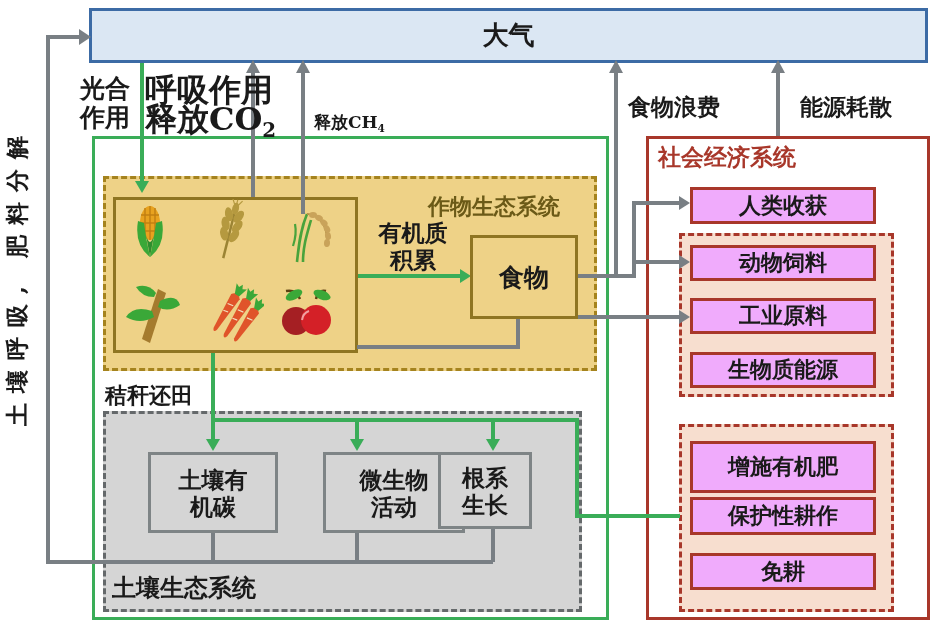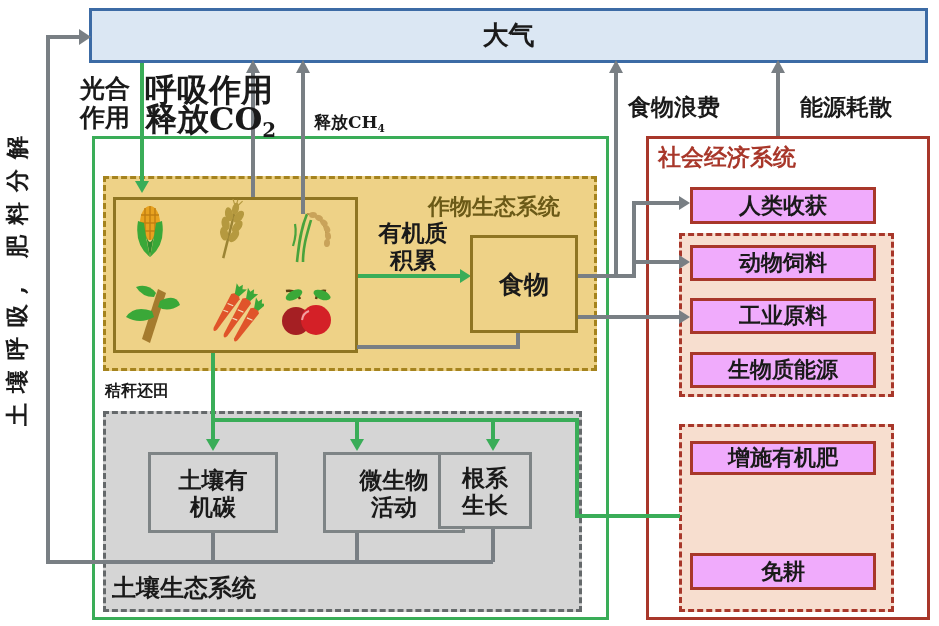--- a/index.html
+++ b/index.html
@@ -119,25 +119,25 @@
 
 
   <div class="abs lab olive-t" style="left:428px;top:184px;font-size:22px;margin-top:8px;">作物生态系统</div>
 
   <div class="abs lab red-t" style="left:658px;top:142px;font-size:23px;">社会经济系统</div>
 
   <div class="abs lab ctr" style="left:361px;top:219px;width:104px;height:54px;font-size:23px;line-height:27px;">
     <span><span>有机质</span><br><span>积累</span></span>
   </div>
 
-  <div class="abs foodbox ctr" style="left:470px;top:235px;width:108px;height:98px;">
+  <div class="abs foodbox ctr" style="left:470px;top:235px;width:108px;height:84px;">
     <span>食物</span>
   </div>
 
-  <div class="abs lab" style="left:105px;top:381px;font-size:16px;">秸秆还田</div>
+  <div class="abs lab" style="left:105px;top:381px;font-size:22px;">秸秆还田</div>
 
   <div class="abs lab" style="left:112px;top:572px;font-size:24px;">土壤生态系统</div>
 
   <div class="abs soilitem ctr" style="left:148px;top:452px;width:130px;height:81px;">
     <span><span>土壤有</span><br><span>机碳</span></span>
   </div>
   <div class="abs soilitem ctr" style="left:287px;top:452px;width:142px;height:81px;margin-left:36px;">
     <span><span>微生物</span><br><span>活动</span></span>
   </div>
   <div class="abs soilitem ctr" style="left:438px;top:452px;width:94px;height:77px;">
@@ -149,22 +149,25 @@
   </div>
   <div class="abs pinkbox ctr" style="left:690px;top:245px;width:186px;height:36px;justify-content:center;">
     <span>动物饲料</span>
   </div>
   <div class="abs pinkbox ctr" style="left:690px;top:298px;width:186px;height:36px;">
     <span>工业原料</span>
   </div>
   <div class="abs pinkbox ctr" style="left:690px;top:352px;width:186px;height:36px;">
     <span>生物质能源</span>
   </div>
-  <div class="abs pinkbox ctr" style="left:690px;top:441px;width:186px;height:34px;text-align:center;">
+  <div class="abs pinkbox ctr" style="left:690px;top:441px;width:186px;height:52px;text-align:center;">
     <span>增施有机肥</span>
+  </div>
+  <div class="abs pinkbox ctr" style="left:690px;top:497px;width:186px;height:38px;">
+    <span>保护性耕作</span>
   </div>
   <div class="abs pinkbox ctr" style="left:690px;top:553px;width:186px;height:37px;">
     <span>免耕</span>
   </div>
 
   <div class="abs" style="left:120px;top:201px;">
     <svg width="60" height="62" viewBox="0 0 60 62">
       <ellipse cx="30" cy="22" rx="10" ry="17" fill="#e8a21f"></ellipse>
       <g stroke="#c07f12" stroke-width="1.4">
         <line x1="25" y1="7" x2="25" y2="37"></line>

